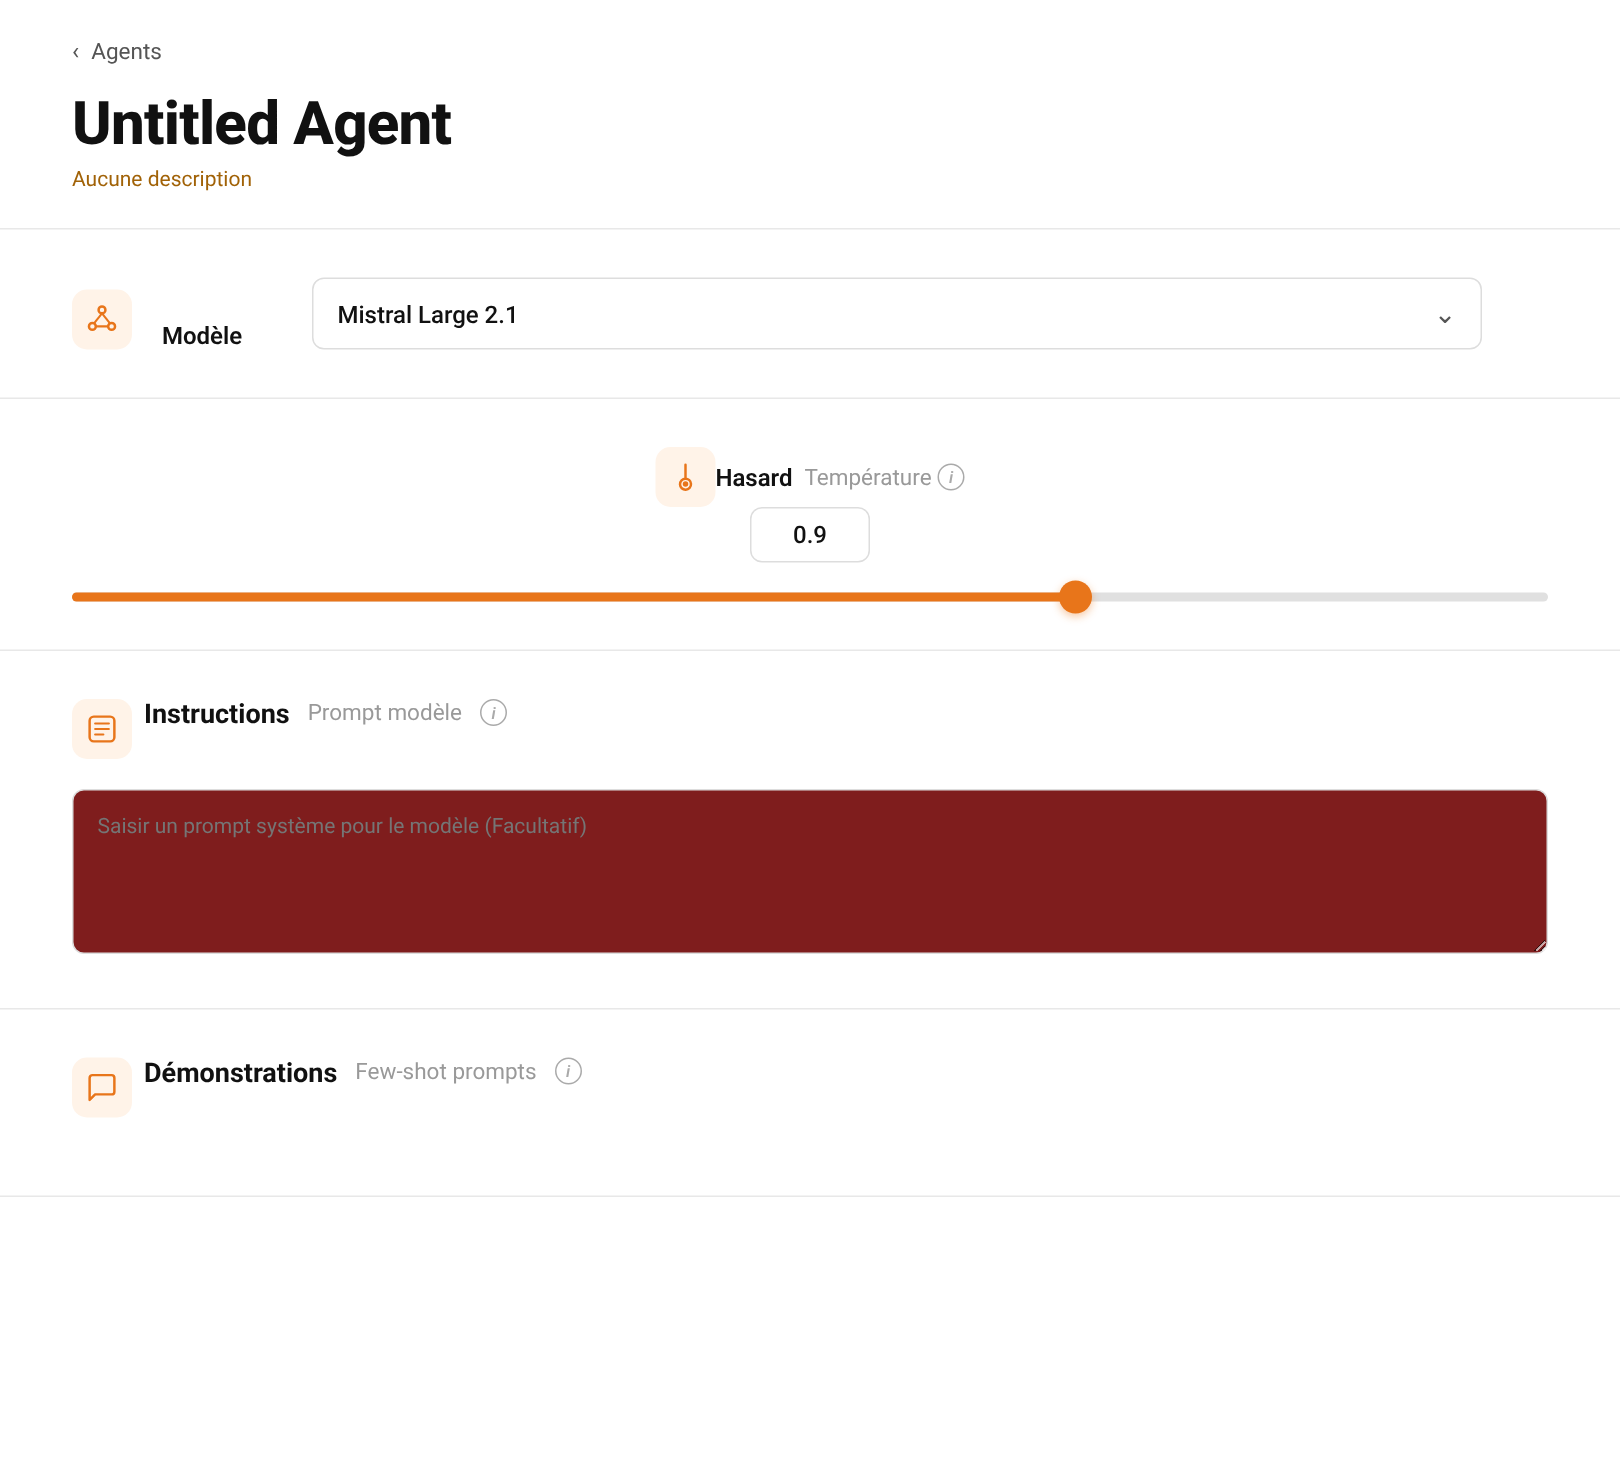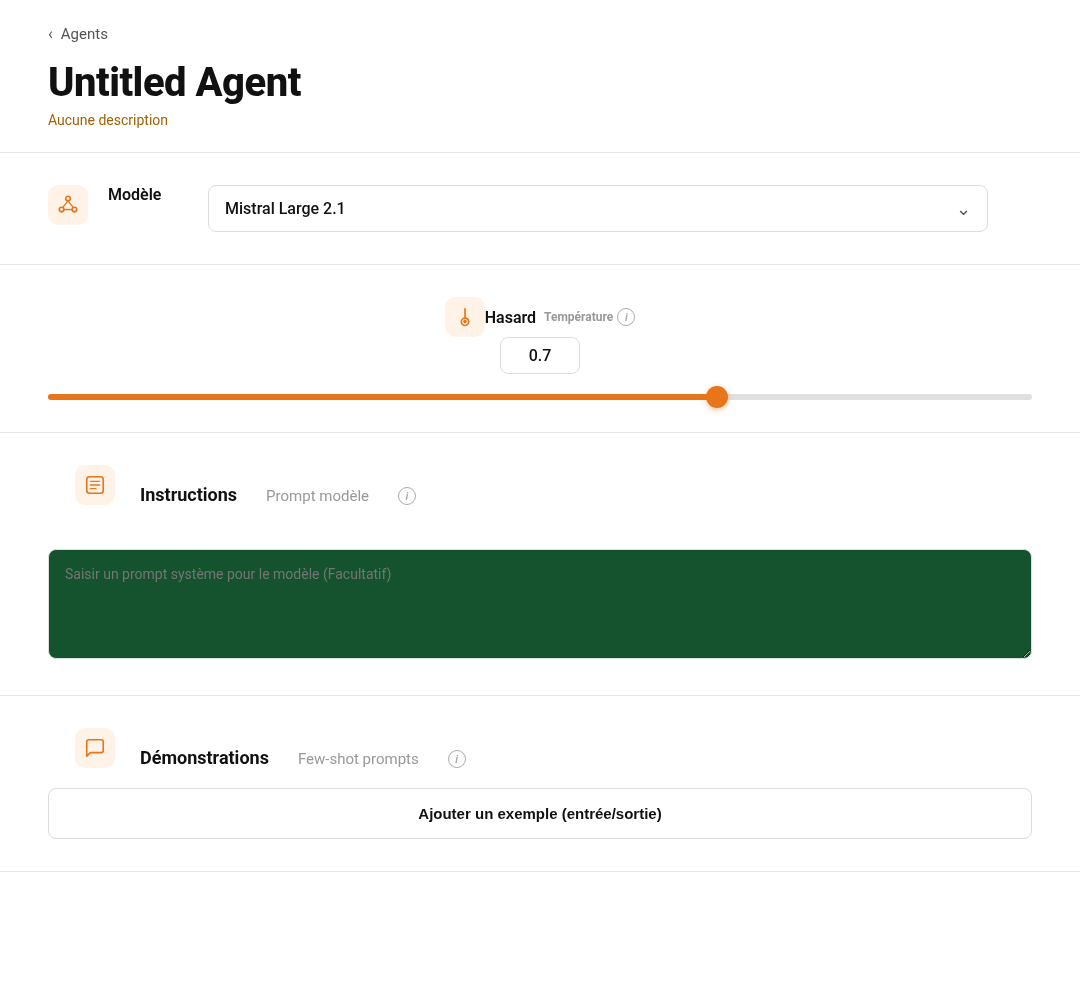--- a/index.html
+++ b/index.html
@@ -63,24 +63,23 @@
     }
 
     
     .section-panel {
       padding: 32px 48px;
       border-bottom: 1px solid #e8e8e8;
     }
 
     .section-header {
       display: flex;
-      align-items: flex-end;
-      gap: 25px;
+      align-items: flex-start;
+      gap: 8px;
       margin-bottom: 20px;
-      margin-left: 27px;
     }
 
     .section-icon {
       width: 40px;
       height: 40px;
       background: #fff3e8;
       border-radius: 10px;
       display: flex;
       align-items: center;
       justify-content: center;
@@ -117,21 +116,21 @@
       color: #aaa;
       margin-left: 4px;
       cursor: pointer;
       font-style: italic;
       font-weight: 600;
     }
 
     
     .model-row {
       display: flex;
-      align-items: flex-start;
+      align-items: flex-end;
       gap: 20px;
     }
 
     .model-label {
       font-size: 16px;
       font-weight: 600;
       color: #111;
       min-width: 80px;
     }
 
@@ -166,23 +165,23 @@
     }
 
     .hasard-label {
       font-size: 16px;
       font-weight: 600;
       color: #111;
       margin-right: 8px;
     }
 
     .temp-label {
-      font-size: 12px;
+      font-size: 15px;
       color: #999;
-      font-weight: 700;
+      font-weight: 400;
     }
 
     .temp-value-box {
       border: 1.5px solid #ddd;
       border-radius: 8px;
       padding: 8px 18px;
       font-size: 16px;
       font-weight: 500;
       color: #111;
       background: #fff;
@@ -231,23 +230,22 @@
     .instructions-textarea {
       width: 100%;
       min-height: 110px;
       border: 1.5px solid #ddd;
       border-radius: 8px;
       padding: 16px;
       font-size: 14px;
       color: #999;
       resize: vertical;
       font-family: inherit;
-      background: #14532d;
+      background: #7f1d1d;
       outline: none;
-      margin-top: 24px;
     }
 
     
     .add-example-button {
       width: 100%;
       padding: 16px;
       border: 1.5px solid #ddd;
       border-radius: 8px;
       background: #fff;
       text-align: center;
@@ -307,21 +305,21 @@
         <div class="section-icon">
           <svg width="22" height="22" viewBox="0 0 24 24" fill="none" xmlns="http://www.w3.org/2000/svg">
             <path d="M12 3v10.27A4 4 0 1 0 16 17a4 4 0 0 0-4-3.73V3z" stroke="#e8751a" stroke-width="1.8" stroke-linecap="round" stroke-linejoin="round"></path>
             <circle cx="12" cy="17" r="2" fill="#e8751a"></circle>
           </svg>
         </div>
         <span class="hasard-label">Hasard</span>
         <span class="temp-label">Température</span>
         <span class="info-icon">i</span>
       </div>
-      <div class="temp-value-box">0.7</div>
+      <div class="temp-value-box">0.9</div>
     </div>
 
     <div class="slider-container">
       <div class="slider-track">
         <div class="slider-fill" style="width: 68%;"></div>
         <div class="slider-thumb" style="left: 68%;"></div>
       </div>
     </div>
   </div>
 
@@ -350,16 +348,15 @@
       <div class="section-icon">
         <svg width="22" height="22" viewBox="0 0 24 24" fill="none" xmlns="http://www.w3.org/2000/svg">
           <path d="M21 15a2 2 0 0 1-2 2H7l-4 4V5a2 2 0 0 1 2-2h14a2 2 0 0 1 2 2z" stroke="#e8751a" stroke-width="1.8" stroke-linecap="round" stroke-linejoin="round"></path>
         </svg>
       </div>
       <span class="section-title">Démonstrations</span>
       <span class="section-subtitle">Few-shot prompts</span>
       <span class="info-icon">i</span>
     </div>
 
-    <button class="add-example-button">Ajouter un exemple (entrée/sortie)</button>
   </div>
 
 </div>
 
 </body></html>

